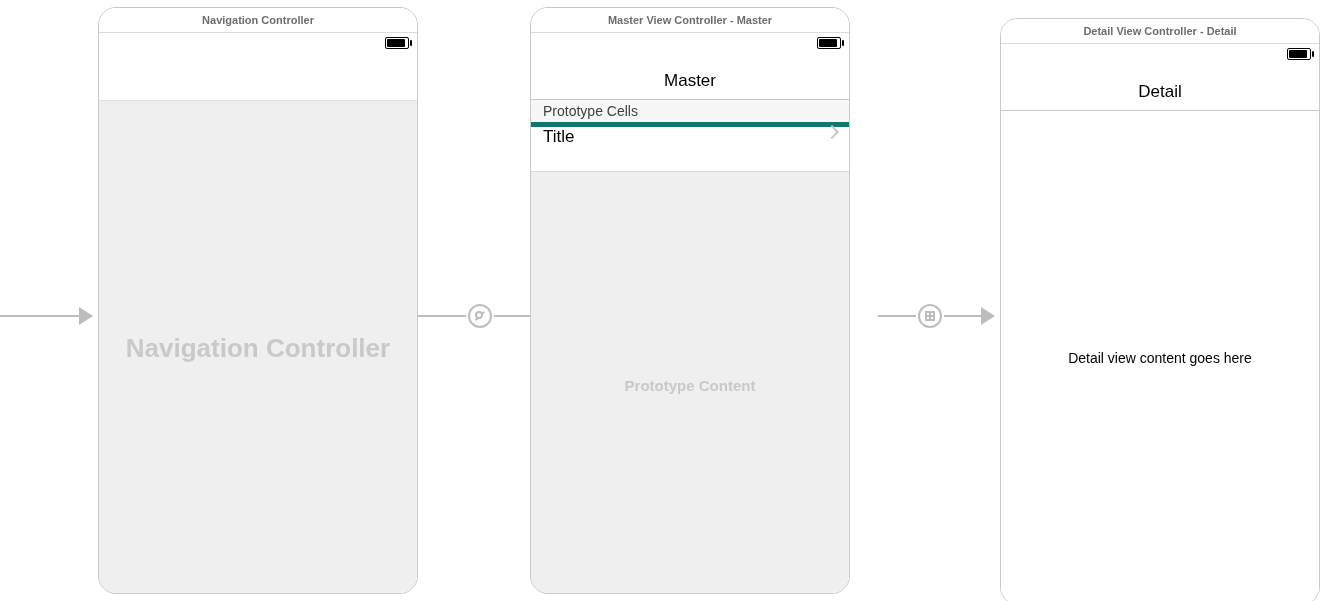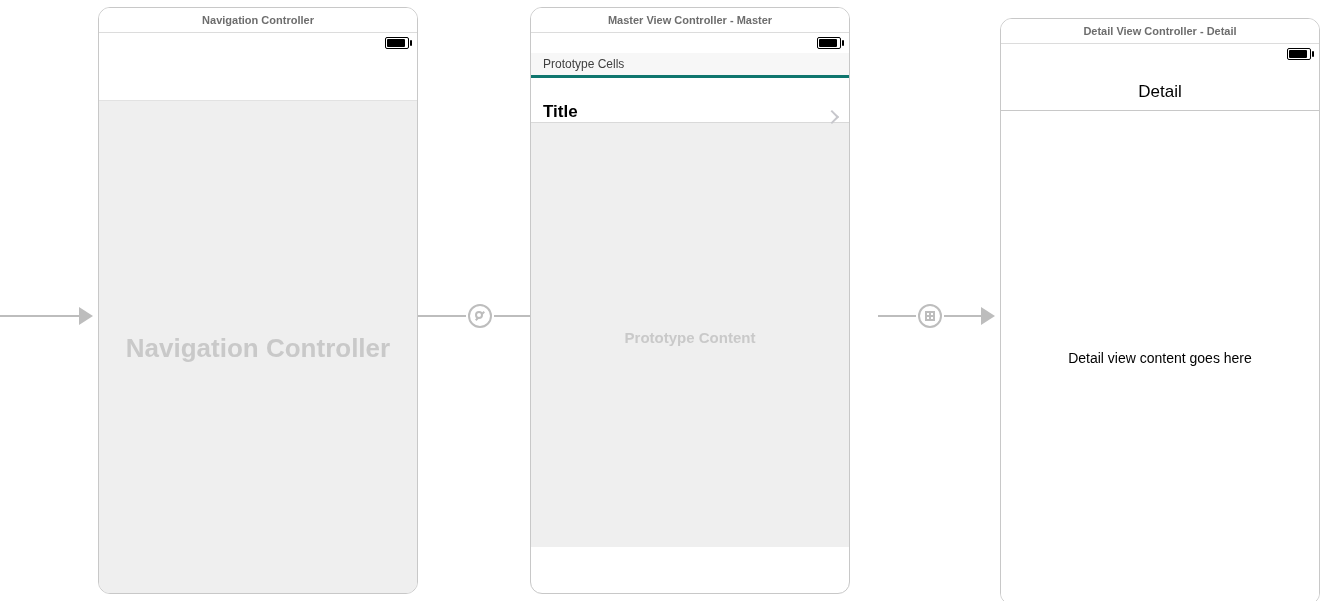--- a/index.html
+++ b/index.html
@@ -11,21 +11,21 @@
     font-family: "Helvetica Neue", Helvetica, Arial, sans-serif;
     -webkit-font-smoothing: antialiased;
     position: relative;
     overflow: hidden;
   }
 
   .scene {
     position: absolute;
     width: 320px;
     border: 1px solid #c8c8c8;
-    border-radius: 12px;
+    border-radius: 18px;
     background: #ffffff;
     box-sizing: border-box;
     overflow: hidden;
   }
 
   .scene-header {
     height: 24px;
     line-height: 24px;
     text-align: center;
     font-size: 11px;
@@ -104,36 +104,35 @@
     padding-bottom: 8px;
     box-sizing: border-box;
     font-size: 17px;
     font-weight: 500;
     color: #000;
   }
   #scene-master .proto-header {
     height: 22px;
     line-height: 22px;
     padding-left: 12px;
-    font-size: 12px;
+    font-size: 14px;
     color: #404040;
     background: #f7f7f7;
-    border-bottom: 3px solid #0f766e;
+    border-bottom: 5px solid #0f766e;
   }
   #scene-master .cell {
     height: 44px;
     display: flex;
-    align-items: flex-end;
+    align-items: flex-start;
     padding: 0 12px;
     font-size: 17px;
     color: #000;
     background: #ffffff;
     border-bottom: 1px solid #d9d9d9;
     position: relative;
-    font-weight: bold;
   }
   #scene-master .cell .chev {
     margin-left: auto;
     width: 8px;
     height: 8px;
     border-right: 2px solid #c7c7cc;
     border-top: 2px solid #c7c7cc;
     transform: rotate(45deg);
   }
   #scene-master .tableview-bg {
@@ -309,20 +308,23 @@
   <div class="line"></div>
   <div class="arrowhead"></div>
 </div>
 
 <div id="scene-master" class="scene">
   <div class="scene-header">Master View Controller - Master</div>
   <div class="statusbar">
     <div class="battery">
         <div class="fill"></div>
       </div>
+  </div>
+  <div class="navbar">
+    <span>Master</span>
   </div>
   <div class="body-flex">
     <div class="proto-header">Prototype Cells</div>
     <div class="cell">
       <span>Title</span>
       <span class="chev"></span>
     </div>
     <div class="tableview-bg">
       <div class="tv-sub">Prototype Content</div>
     </div>

